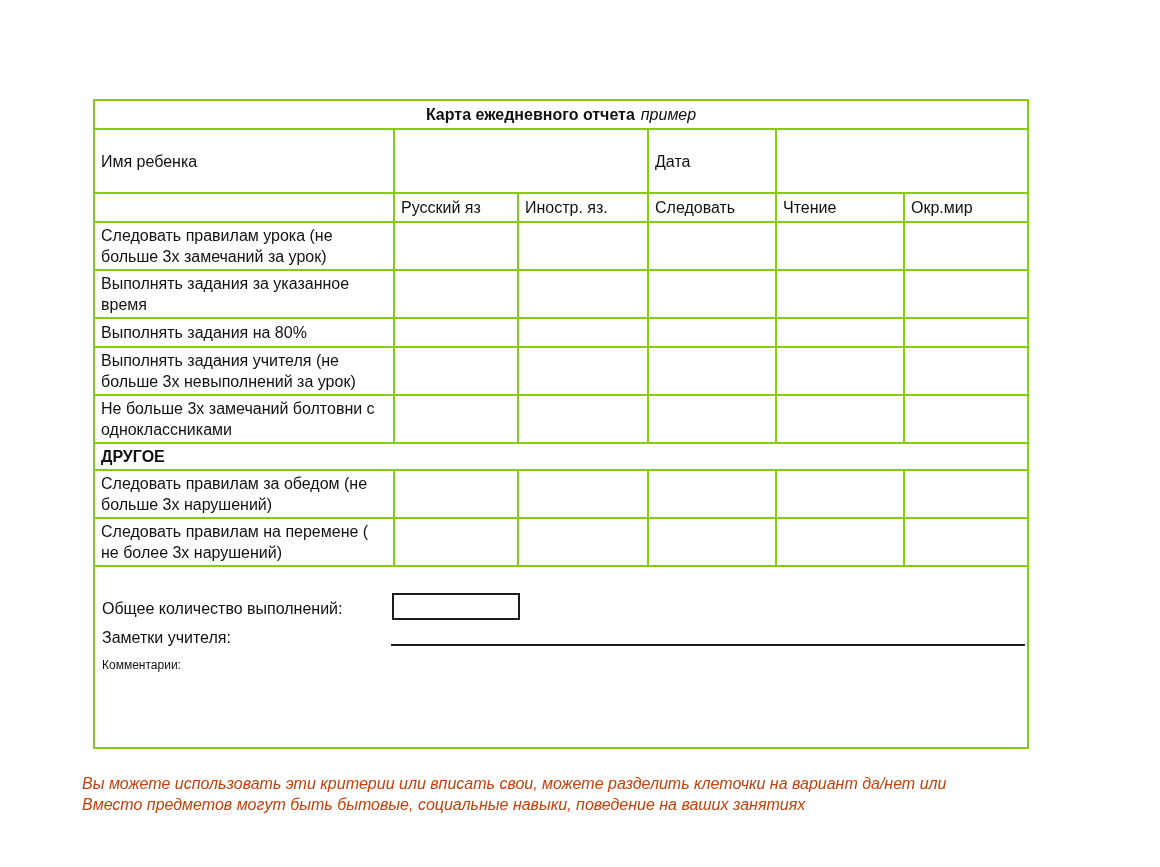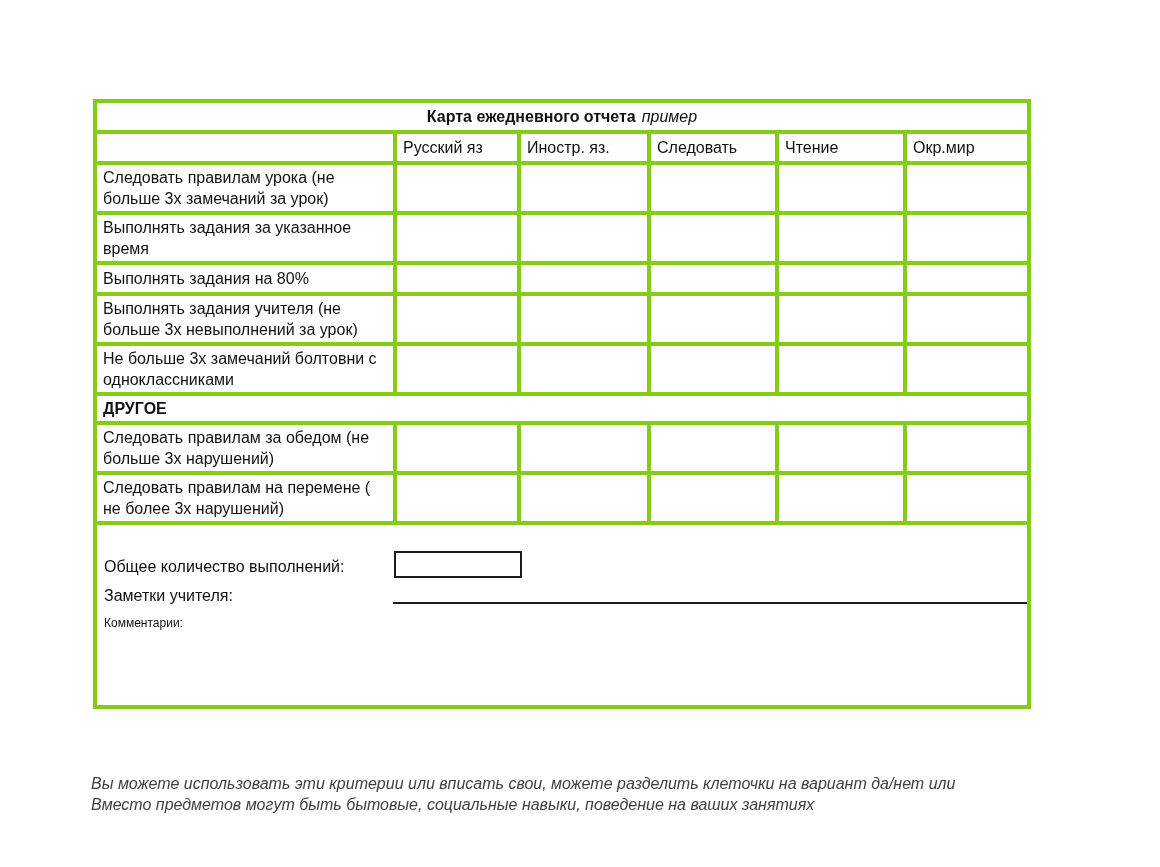--- a/index.html
+++ b/index.html
@@ -20,21 +20,21 @@
   
   table.report-table {
     position: absolute;
     left: 93px;
     top: 99px;
     width: 934px;
     border-collapse: collapse;
     table-layout: fixed;
   }
   table.report-table td {
-    border: 4px solid #84cc16;
+    border: 2px solid #84cc16;
     padding: 1px 6px;
     font-size: 16px;
     line-height: 21px;
     vertical-align: middle;
     overflow: hidden;
   }
   tr.title-row td {
     height: 25px;
     text-align: center;
     padding: 1px 4px;
@@ -97,27 +97,27 @@
   .comments-label {
     position: absolute;
     left: 7px;
     top: 88px;
     font-size: 12px;
   }
 
   
   .footer-note {
     position: absolute;
-    left: 91px;
+    left: 82px;
     top: 773px;
     width: 940px;
     font-style: italic;
     font-size: 16px;
     line-height: 21px;
-    color: #404040;
+    color: #c2410c;
   }
 </style>
 </head>
 <body>
 
 <div class="page">
 
   <table class="report-table">
     <colgroup>
       <col style="width:300px">
@@ -128,20 +128,26 @@
       <col style="width:124px">
     </colgroup>
 
     <tbody>
         <tr class="title-row">
       <td colspan="6">
         <span class="title-bold">Карта ежедневного отчета</span><span class="title-note">пример</span>
       </td>
     </tr>
 
+    <tr class="name-row">
+      <td>Имя ребенка</td>
+      <td colspan="2"></td>
+      <td>Дата</td>
+      <td colspan="2"></td>
+    </tr>
 
     <tr class="subjects-row">
       <td></td>
       <td>Русский яз</td>
       <td>Иностр. яз.</td>
       <td>Следовать</td>
       <td>Чтение</td>
       <td>Окр.мир</td>
     </tr>
 

